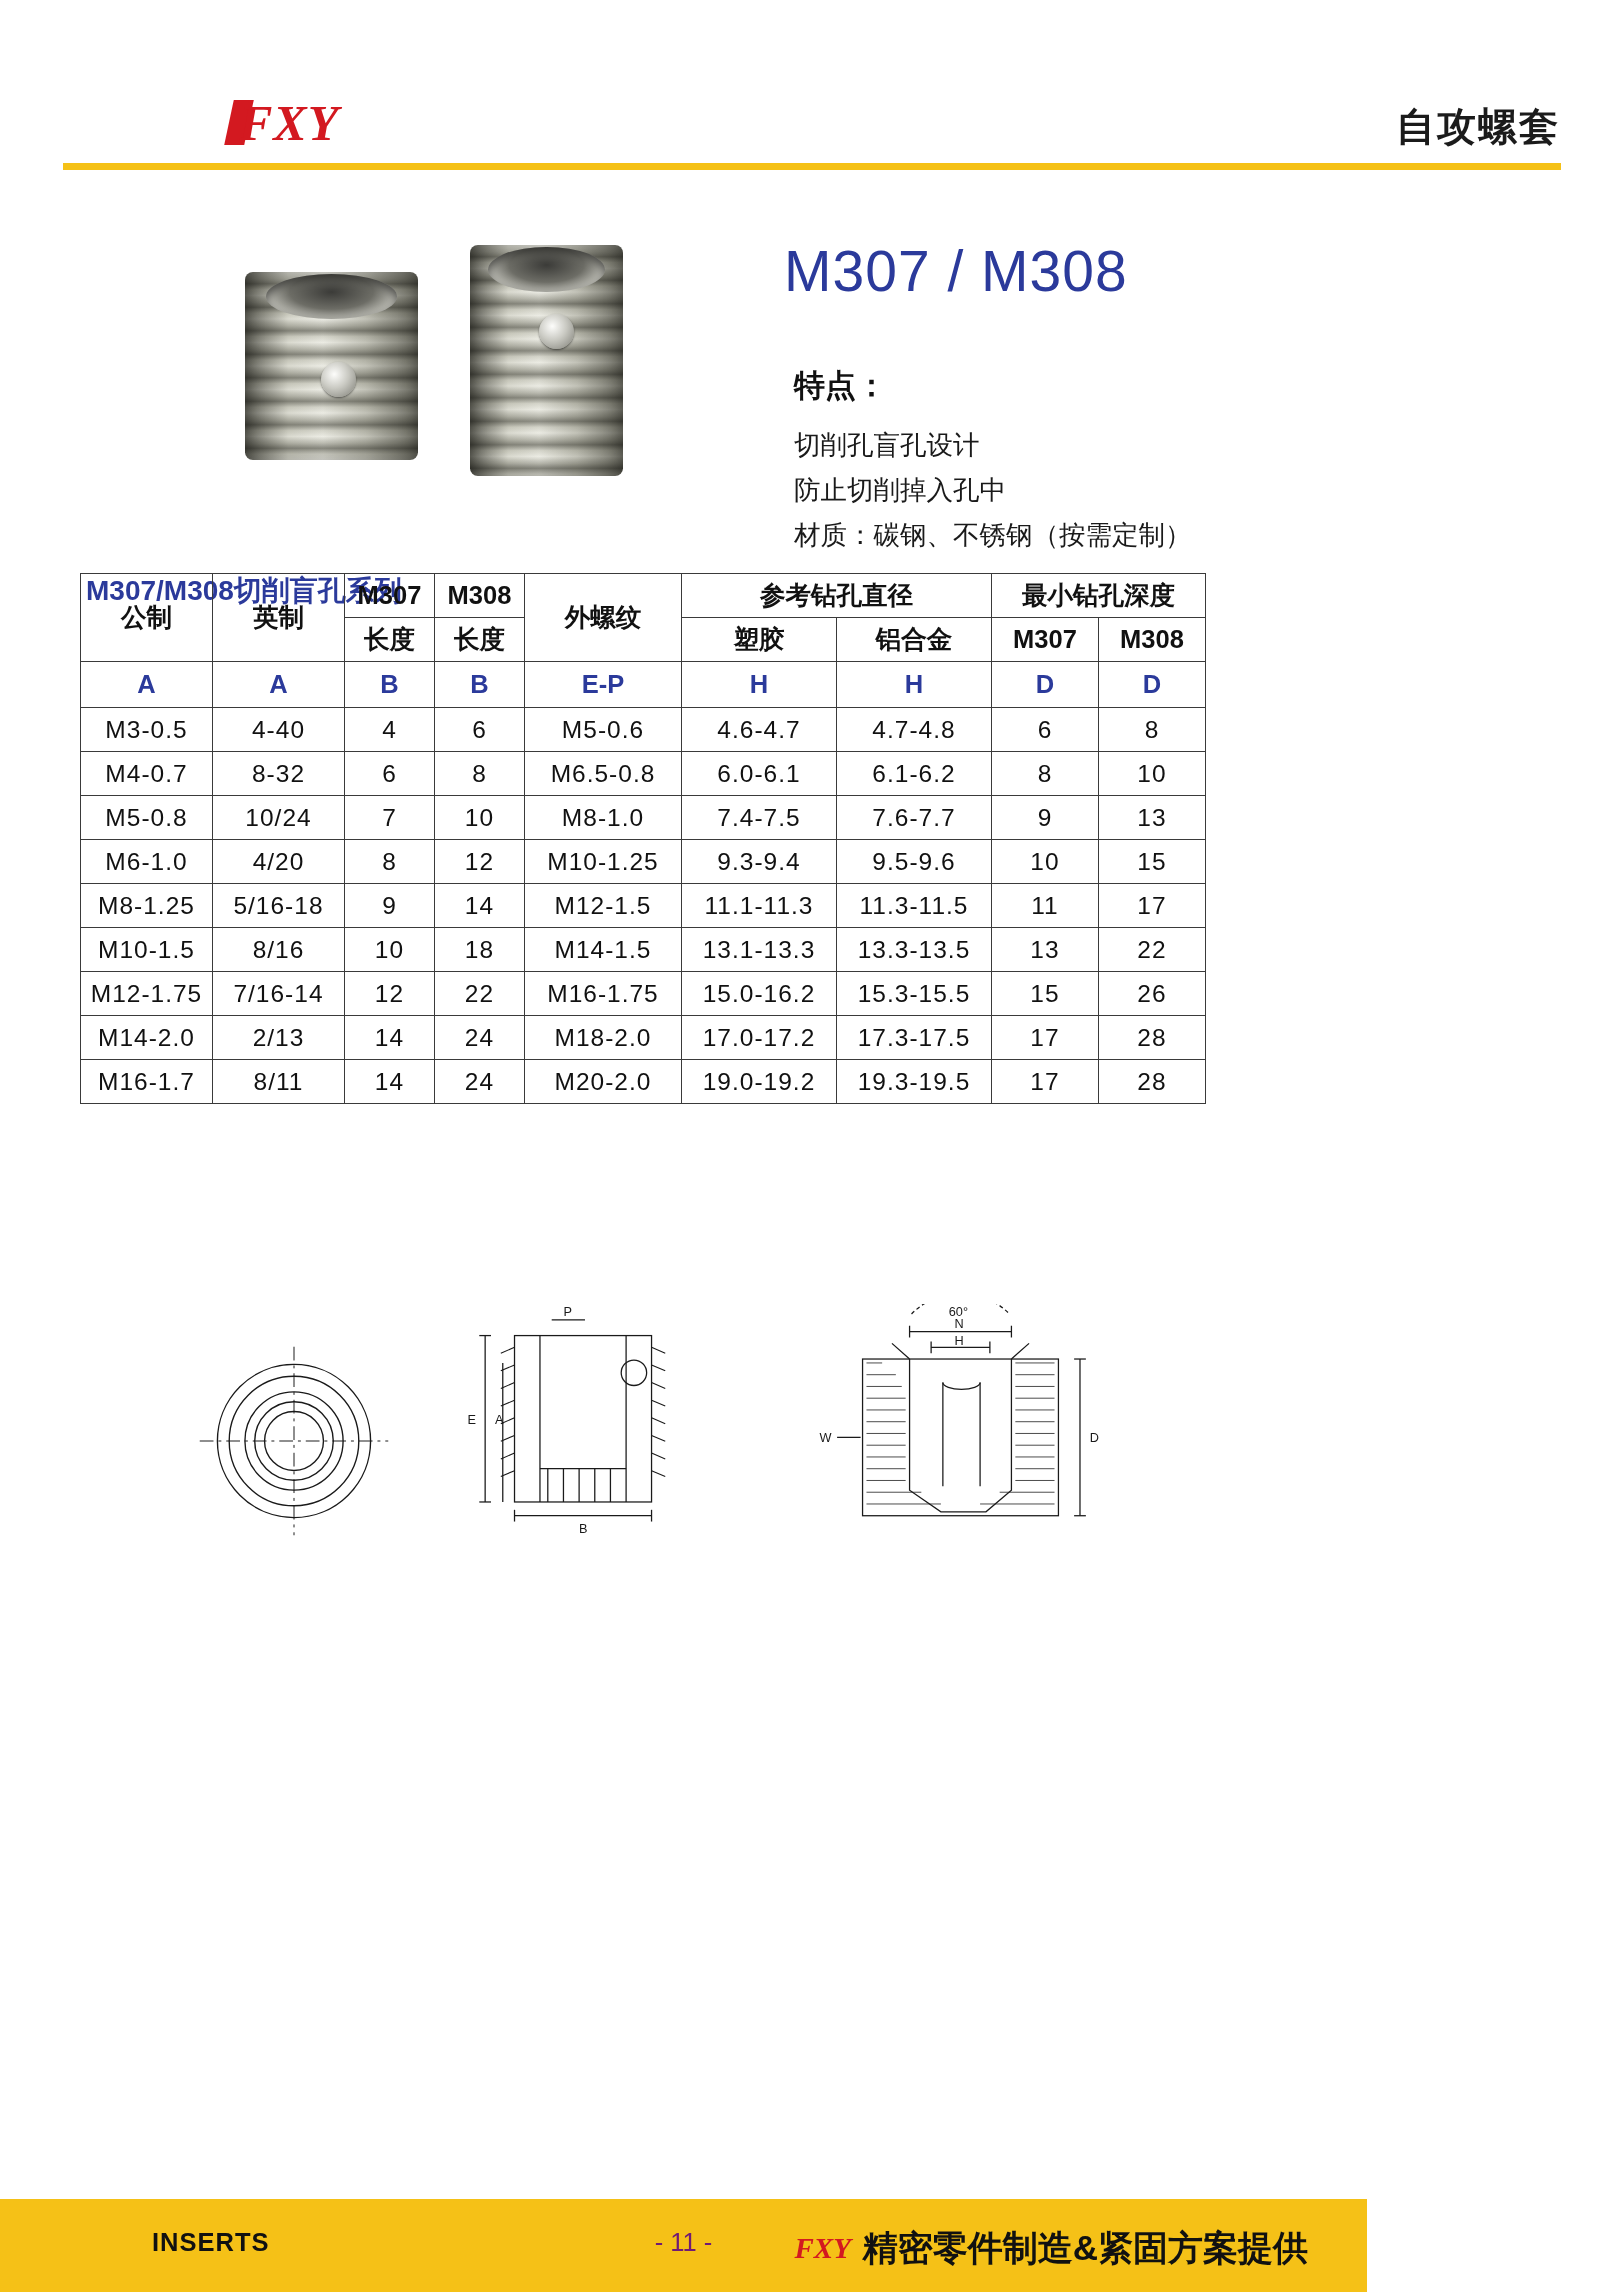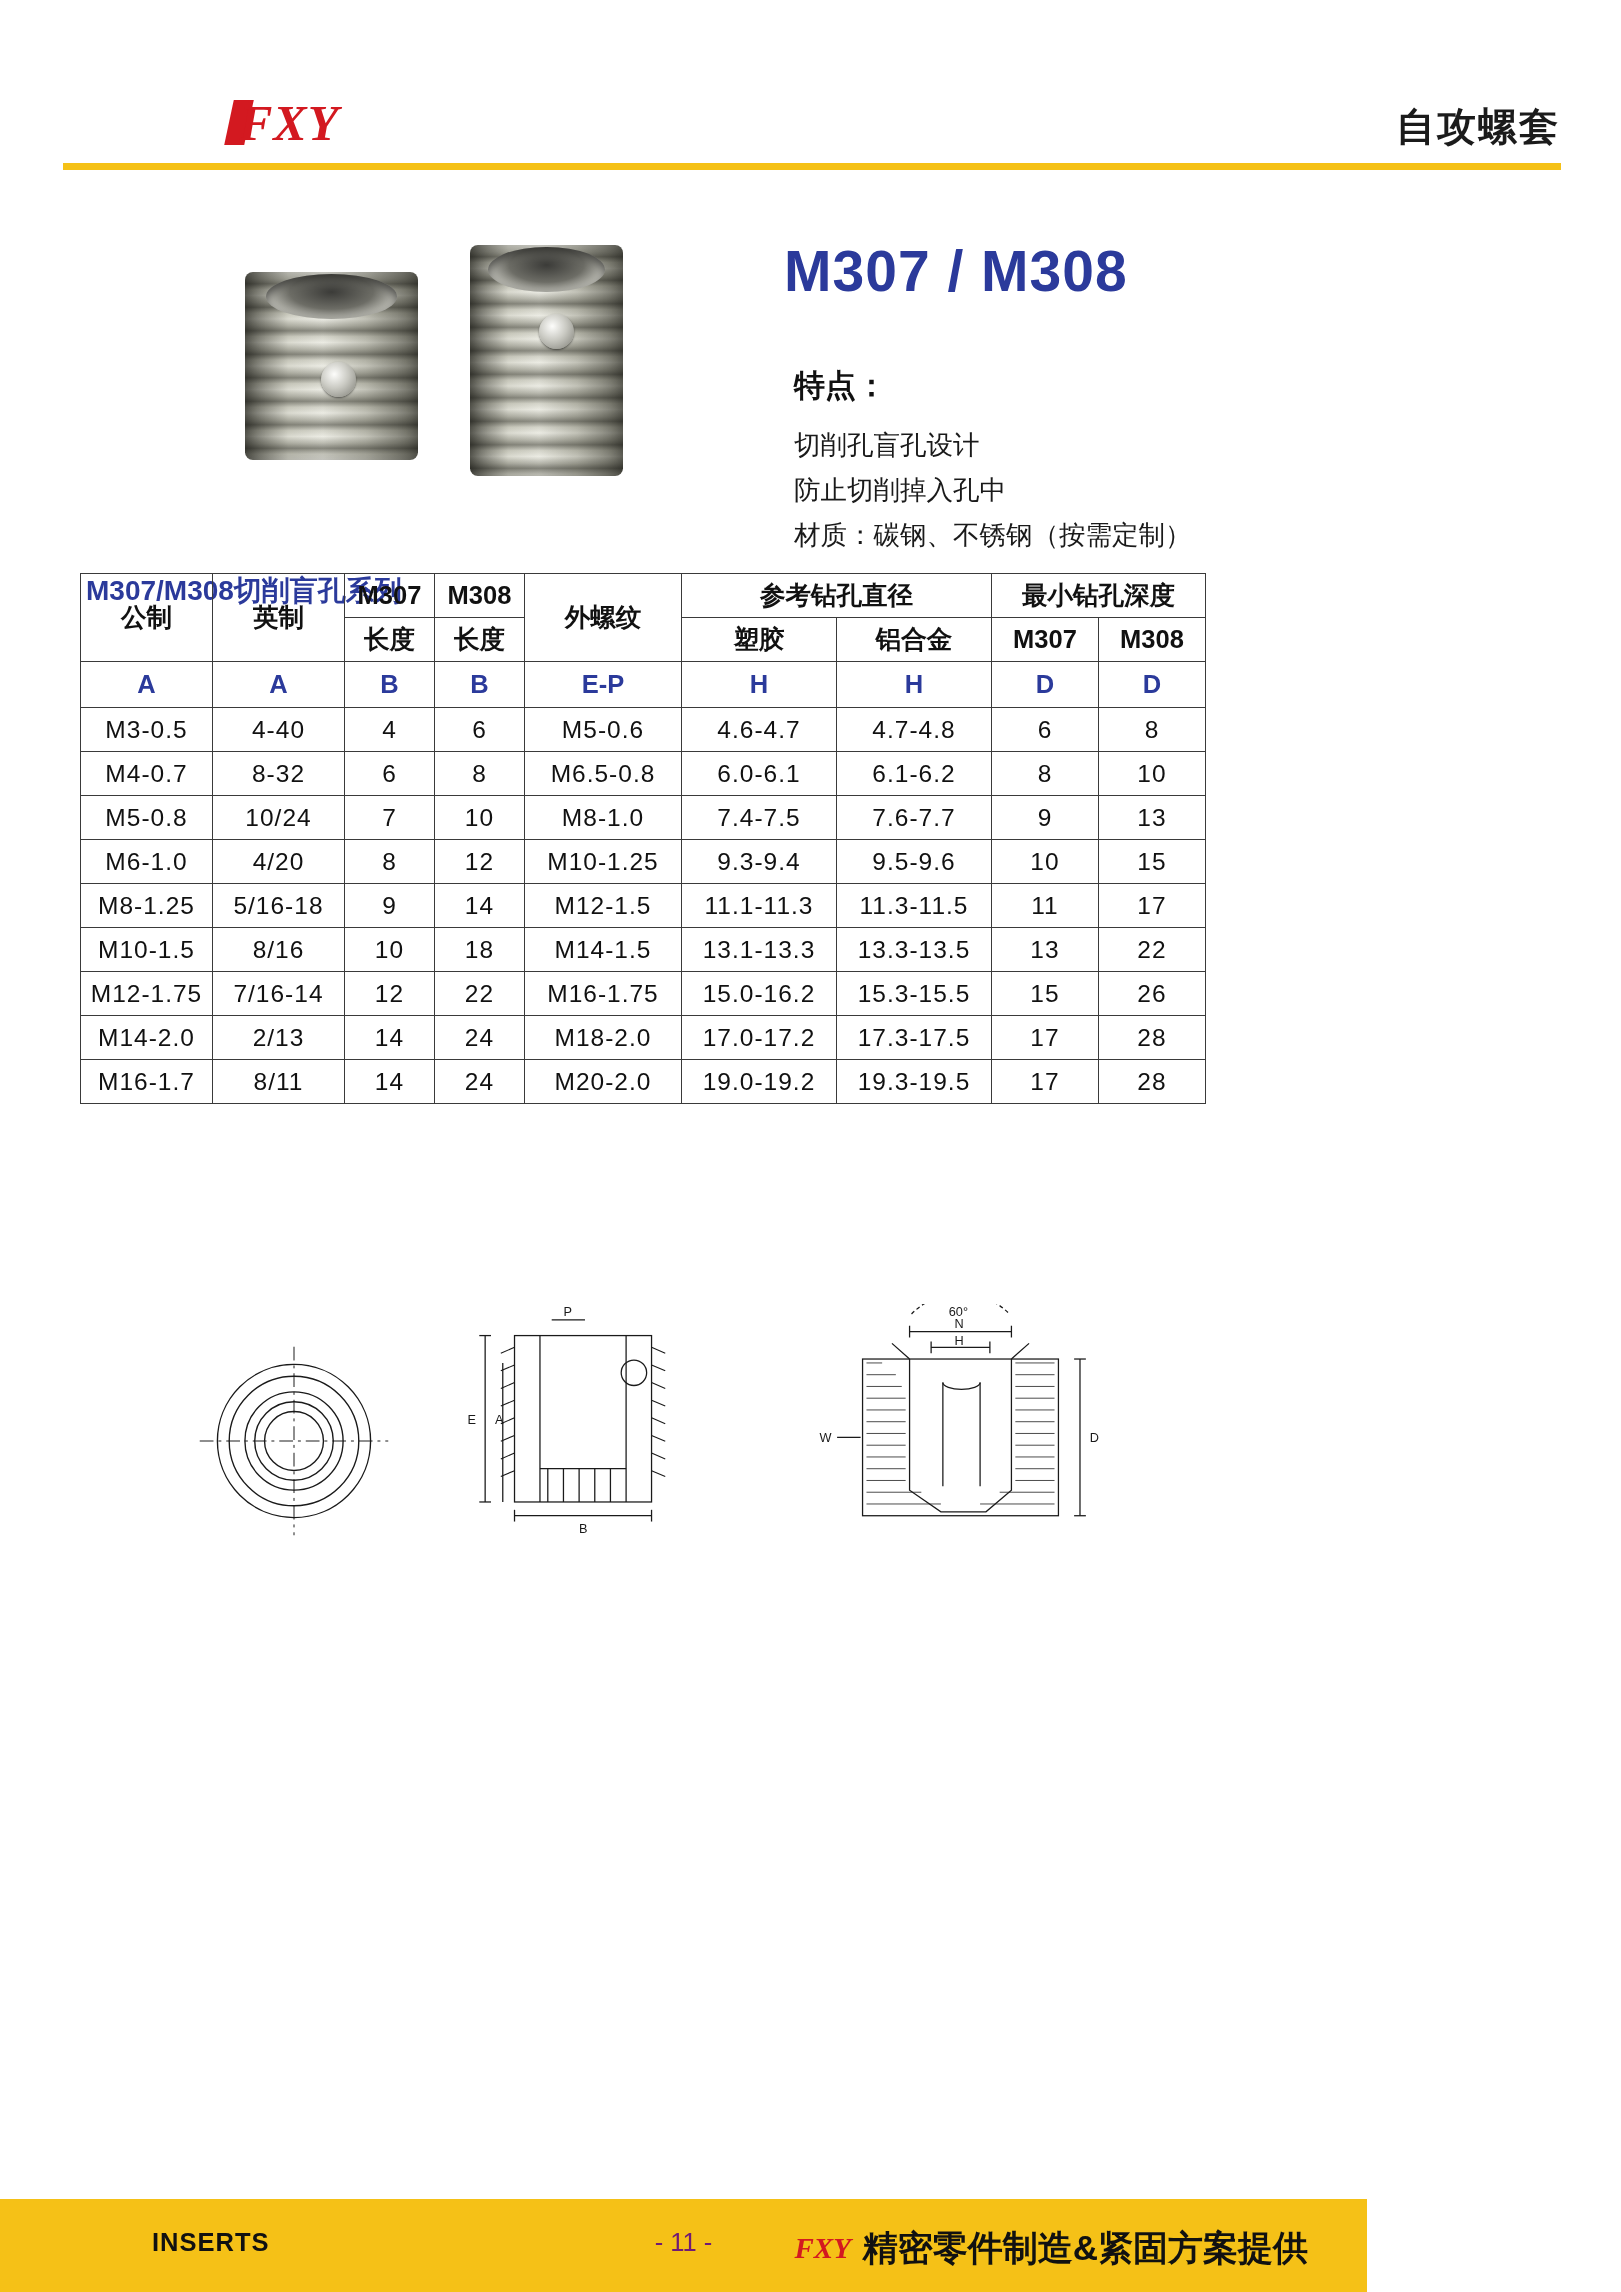--- a/index.html
+++ b/index.html
@@ -114,21 +114,21 @@
   .insert-a .dimple { left: 76px; top: 90px; }
   .insert-b { left: 235px; top: 0px;   width: 153px; height: 231px; }
   .insert-b .dimple { left: 69px; top: 69px; }
 
   
   .model-title {
     position: absolute;
     top: 238px;
     left: 784px;
     font-size: 57px;
-    font-weight: bold;
+    font-weight: normal;
     color: #2b3a9b;
     letter-spacing: 1px;
   }
   .feature-head {
     position: absolute;
     top: 365px;
     left: 794px;
     font-size: 31px;
     font-weight: bold;
     color: #111;

